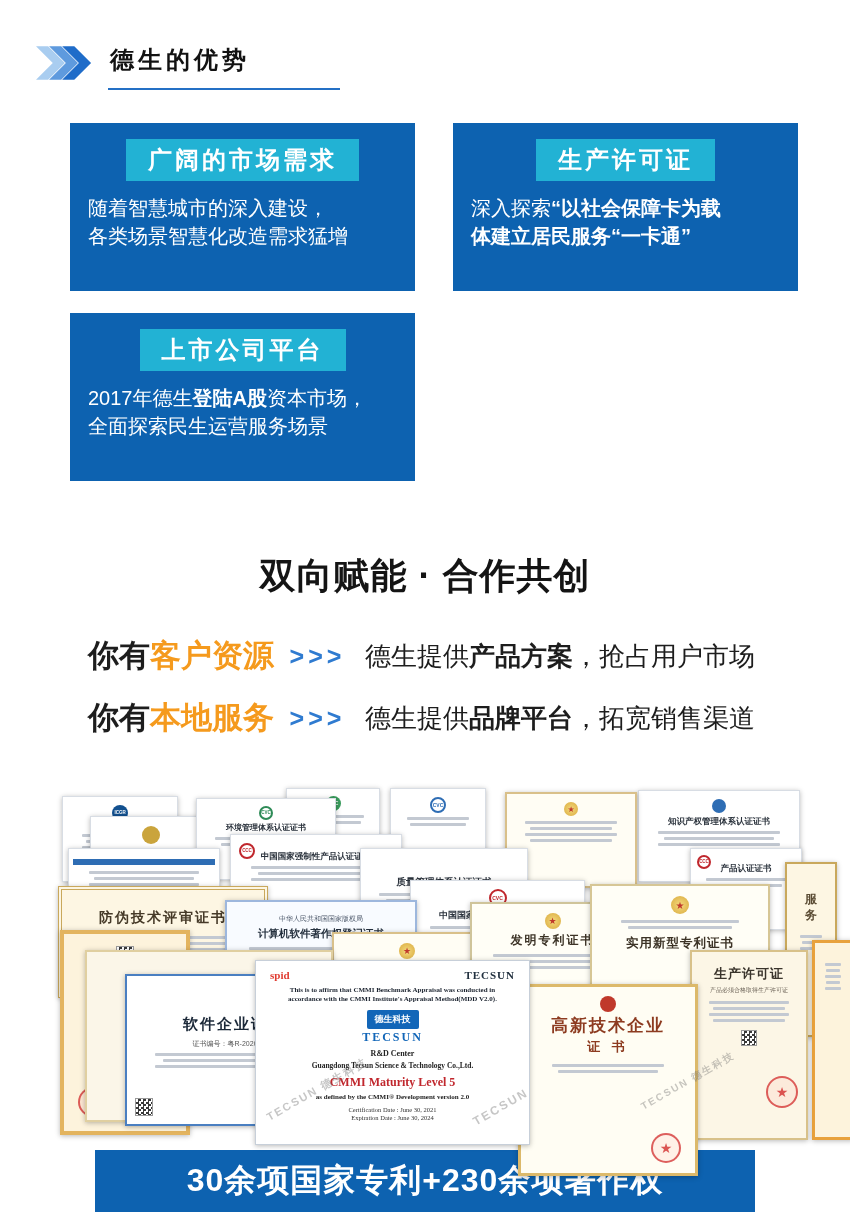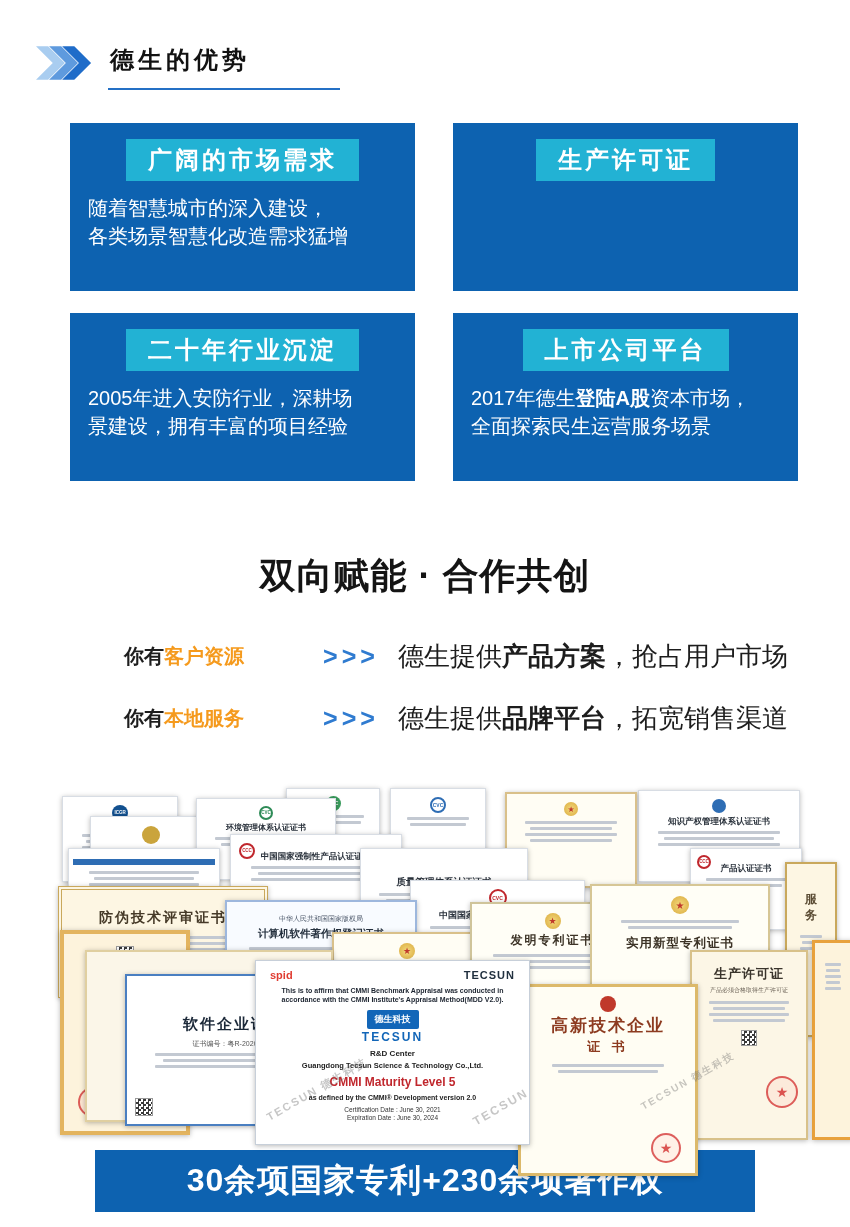--- a/index.html
+++ b/index.html
@@ -19,21 +19,21 @@
   .card { height:168px; background:#0d62b0; padding:16px 18px; display:flex; flex-direction:column; align-items:center; }
   .badge { background:#22b2d4; color:#fff; font-weight:700; font-size:24px; letter-spacing:3px; padding:5px 22px; white-space:nowrap; }
   .card-body { margin-top:13px; color:#fff; font-size:20px; line-height:1.42; white-space:pre-line; align-self:flex-start; }
   .card-body b { font-weight:700; }
 
   
   .section-title { position:absolute; left:0; top:552px; width:100%; text-align:center;
                    font-size:36px; font-weight:700; color:#141414; letter-spacing:1px; }
   .prows { position:absolute; left:88px; top:636px; width:700px; }
   .prow { display:flex; align-items:center; height:40px; margin-bottom:22px; }
-  .you { width:182px; font-size:20px; font-weight:600; color:#1d1d1d; white-space:nowrap;margin-left:36px; }
+  .you { width:182px; font-size:31px; font-weight:600; color:#1d1d1d; white-space:nowrap; }
   .you .hl { color:#f59a1d; font-weight:700; }
   .arrows { width:95px; font-size:25px; font-weight:800; color:#2f7bd0; letter-spacing:4px; text-align:center; }
   .provide { font-size:26px; color:#1d1d1d; font-weight:500; white-space:nowrap; }
   .provide b { font-weight:700; }
 
   
   .collage { position:absolute; left:50px; top:782px; width:755px; height:360px; }
   .cert { position:absolute; display:flex; flex-direction:column; align-items:center;
           background:#fff; border:1px solid #d8dde4; box-shadow:0 1px 5px rgba(0,0,0,.28);
           overflow:hidden; padding:4px; }
@@ -72,25 +72,22 @@
   </div>
 
   <div class="cards">
     <div class="card">
       <div class="badge">广阔的市场需求</div>
       <div class="card-body"><span>随着智慧城市的深入建设，
 各类场景智慧化改造需求猛增</span><b></b><span></span></div>
     </div>
     <div class="card">
       <div class="badge">生产许可证</div>
-    </div>
-    <div class="card">
-      <div class="badge">二十年行业沉淀</div>
-      <div class="card-body"><span>2005年进入安防行业，深耕场
-景建设，拥有丰富的项目经验</span><b></b><span></span></div>
+      <div class="card-body"><span>深入探索</span><b>“以社会保障卡为载
+体建立居民服务“一卡通”</b><span></span></div>
     </div>
     <div class="card">
       <div class="badge">上市公司平台</div>
       <div class="card-body"><span>2017年德生</span><b>登陆A股</b><span>资本市场，
 全面探索民生运营服务场景</span></div>
     </div>
   </div>
 
   <div class="section-title">双向赋能 · 合作共创</div>
 
@@ -284,21 +281,21 @@
         <div class="logo" style="width: 26px; height: 26px; background: rgb(255, 255, 255); color: rgb(26, 95, 180); font-size: 6px; margin: 0px; border: 2px solid rgb(26, 95, 180); position: absolute; right: 10px; top: 8px;">CSEE</div>
         <div style="font-size: 15px; color: rgb(27, 40, 56); font-weight: 700; margin-top: 30px; text-align: center; line-height: 1.3; white-space: pre-line; letter-spacing: 2px;">软件企业证书</div>
         <div style="font-size: 7px; color: rgb(85, 85, 85); font-weight: 400; margin-top: 5px; text-align: center; line-height: 1.3; white-space: pre-line; letter-spacing: 0px;">证书编号：粤R-2020-0297</div>
         <div class="lines" style="margin-top: 5px;">
           <div class="ln" style="width: 80%;"></div>
           <div class="ln" style="width: 72%;"></div>
           <div class="ln" style="width: 80%;"></div>
         </div>
         <div class="qr" style="width: 18px; height: 18px; margin: 0px; position: absolute; left: 8px; bottom: 8px;"></div>
       </div>
-      <div class="cert" style="left: 205px; top: 178px; width: 275px; height: 185px; z-index: 30; background: rgb(255, 255, 255); border: 1px solid rgb(199, 207, 217); padding: 8px 10px;">
+      <div class="cert" style="left: 205px; top: 178px; width: 275px; height: 185px; z-index: 30; background: rgb(255, 255, 255); border: 1px solid rgb(199, 207, 217); padding: 8px 10px; font-family: Liberation Serif, serif;">
         <div class="duo" style="margin-top: 0px;">
           <span style="font-weight: 800; font-size: 11px; color: rgb(224, 60, 49);">spid</span>
           <span style="font-weight: 800; font-size: 11px; color: rgb(33, 48, 63); letter-spacing: 1px;">TECSUN</span>
         </div>
         <div style="font-size: 7px; color: rgb(28, 36, 48); font-weight: 700; margin-top: 5px; text-align: center; line-height: 1.3; white-space: pre-line; letter-spacing: 0px;">This is to affirm that CMMI Benchmark Appraisal was conducted in
 accordance with the CMMI Institute's Appraisal Method(MDD V2.0).</div>
         <div class="bar" style="background: rgb(18, 102, 184); color: rgb(255, 255, 255); font-size: 9px; font-weight: 700; padding: 3px 8px; margin-top: 6px; border-radius: 2px; width: auto;">德生科技</div>
         <div style="font-size: 12px; color: rgb(18, 102, 184); font-weight: 700; margin-top: 1px; text-align: center; line-height: 1.3; white-space: pre-line; letter-spacing: 2px;">TECSUN</div>
         <div style="font-size: 8px; color: rgb(34, 34, 34); font-weight: 700; margin-top: 3px; text-align: center; line-height: 1.3; white-space: pre-line; letter-spacing: 0px;">R&amp;D Center</div>
         <div style="font-size: 7.5px; color: rgb(34, 34, 34); font-weight: 700; margin-top: 2px; text-align: center; line-height: 1.3; white-space: pre-line; letter-spacing: 0px;">Guangdong Tecsun Science &amp; Technology Co.,Ltd.</div>

